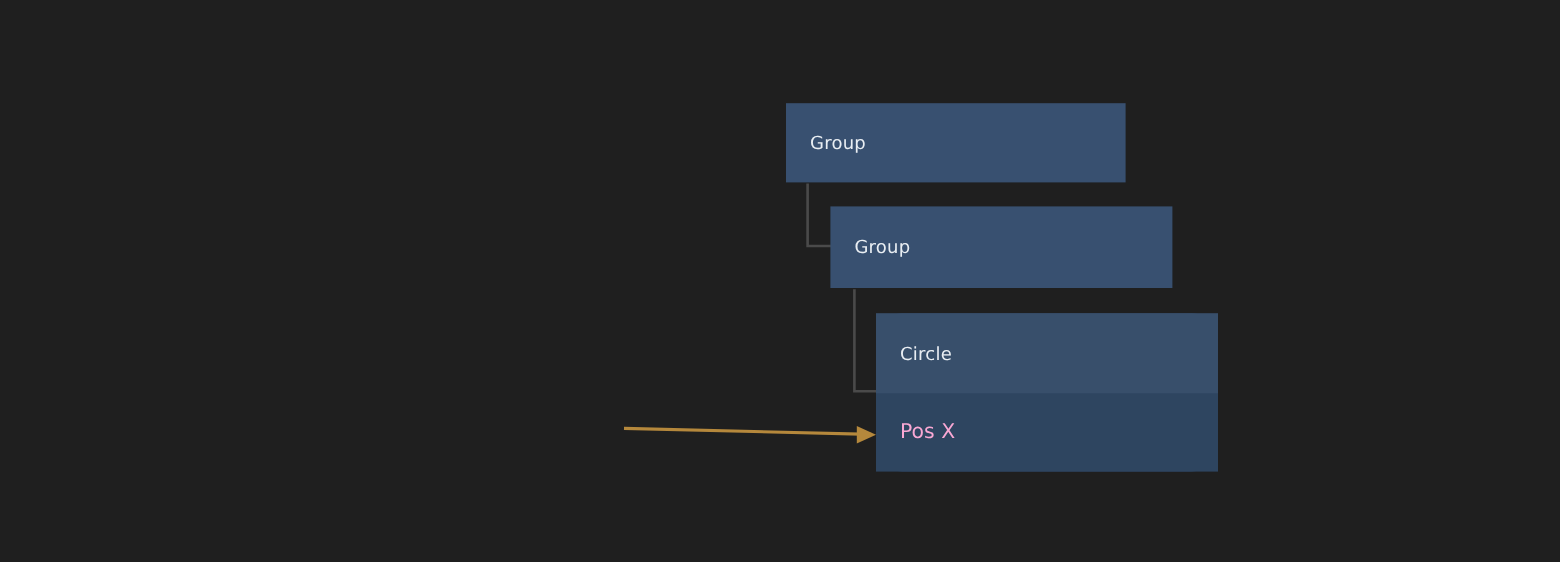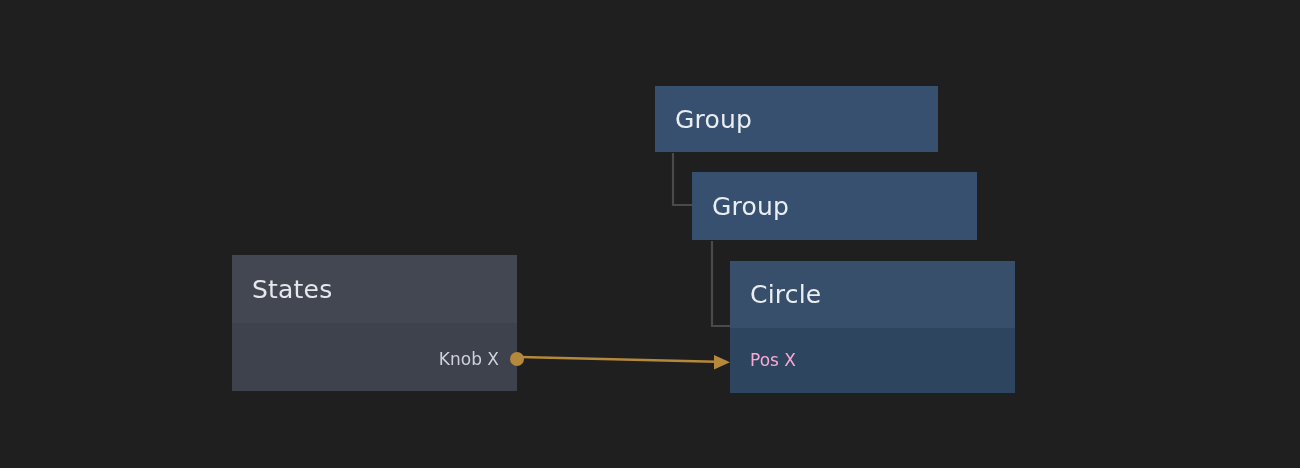--- a/index.html
+++ b/index.html
@@ -28,21 +28,21 @@
     box-sizing: border-box;
     display: flex;
     flex-direction: column;
   }
   .node-header {
     display: flex;
     align-items: center;
     box-sizing: border-box;
   }
   .node-title {
-    font-size: 25px;
+    font-size: 15px;
     letter-spacing: 0.2px;
     white-space: nowrap;
   }
   .node-body {
     flex: 1;
     position: relative;
     box-sizing: border-box;
   }
   .port-row {
     position: absolute;
@@ -174,25 +174,14 @@
     <div class="node-header">
       <span class="node-title">Circle</span>
     </div>
     <div class="node-body">
       <div class="port-row in">
         <span class="port-label">Pos X</span>
       </div>
     </div>
   </div>
 
-  <div class="node" id="node-states">
-    <div class="node-header">
-      <span class="node-title">States</span>
-    </div>
-    <div class="node-body">
-      <div class="port-row out">
-        <span class="port-label">Knob X</span>
-        <span class="port-dot"></span>
-      </div>
-    </div>
-  </div>
 
 </div>
 
 </body></html>

